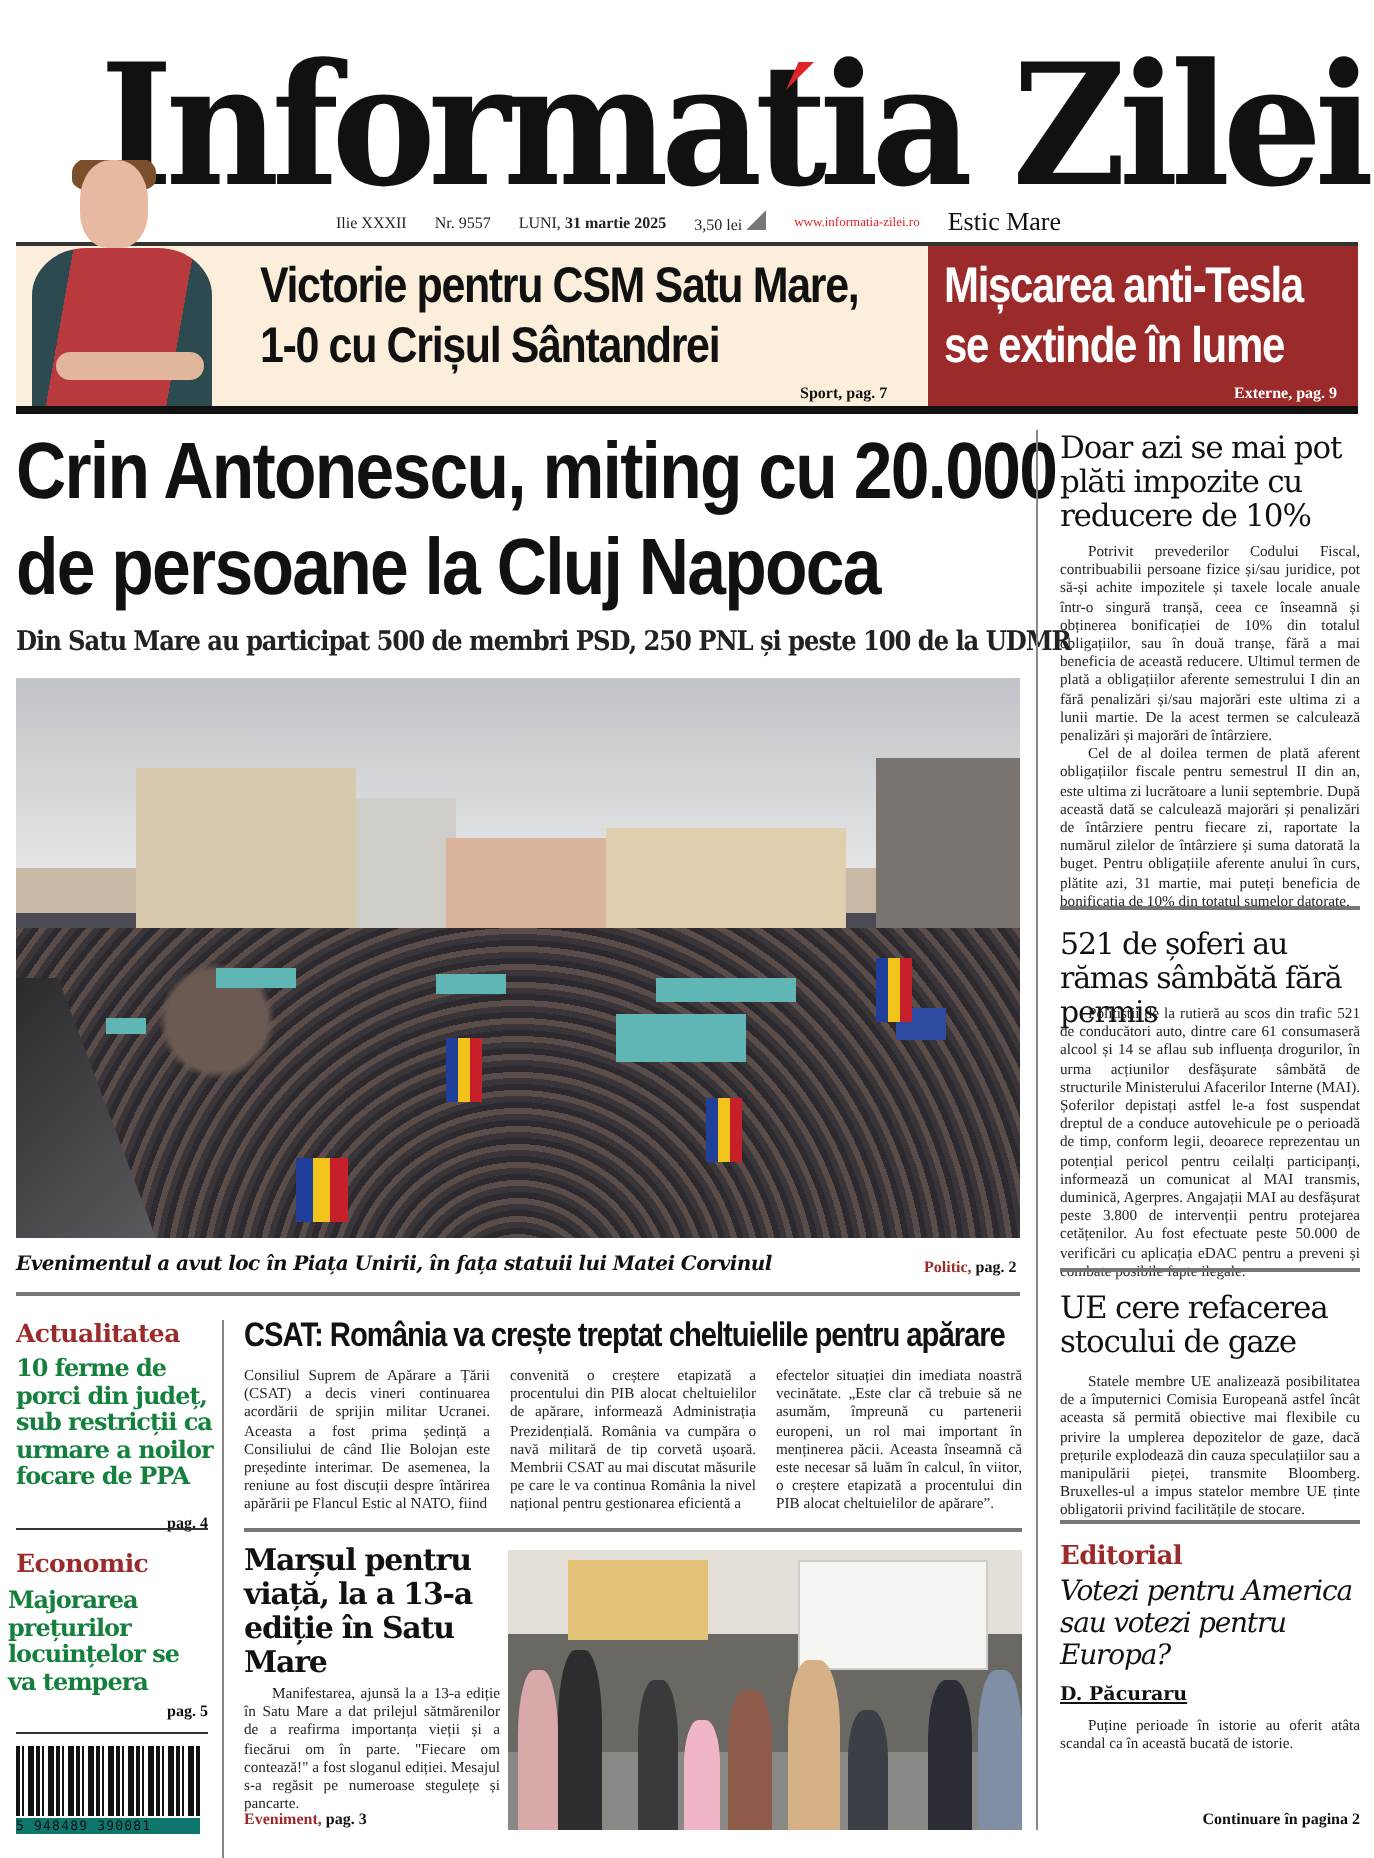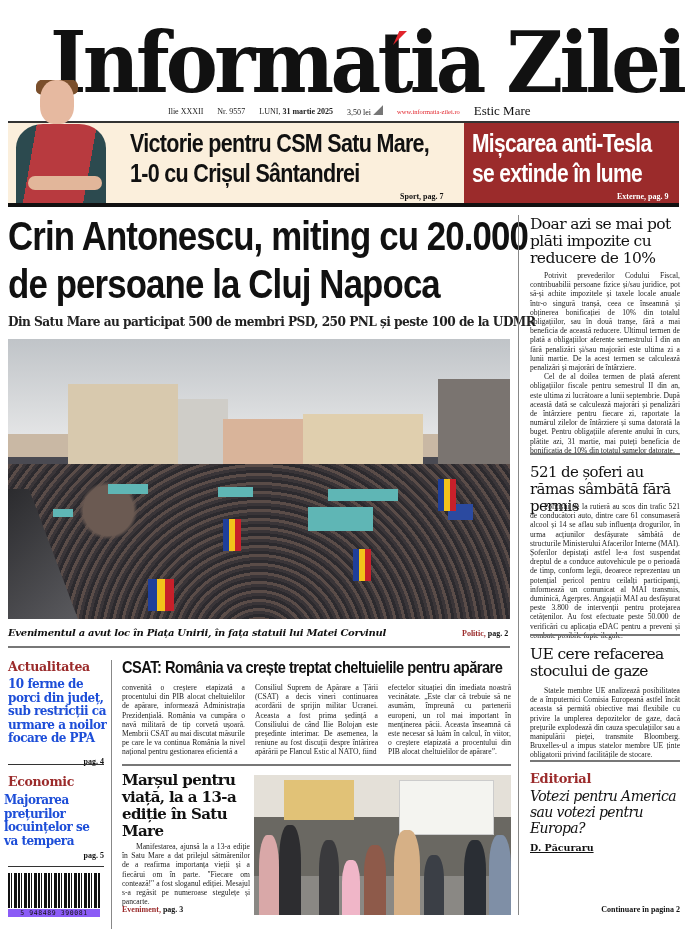--- a/index.html
+++ b/index.html
@@ -101,21 +101,21 @@
     line-height: 17px; letter-spacing: -0.6px; color: #111;
   }
   .side-body {
     font-family: "Liberation Serif", serif; font-size: 7.6px; line-height: 9.2px;
     text-align: justify; color: #222; text-indent: 14px;
   }
   .side-body p { margin: 0; }
 
   
   .sec-label { font-family: "DejaVu Serif", serif; font-weight: bold; font-size: 12.5px; color: #9b2b2b; letter-spacing: -0.3px; }
-  .box-h { font-family: "DejaVu Serif", serif; font-weight: bold; font-size: 12px; line-height: 13.5px; letter-spacing: -0.5px; color: #1d4ed8; }
+  .box-h { font-family: "DejaVu Serif", serif; font-weight: bold; font-size: 12px; line-height: 13.5px; letter-spacing: -0.5px; color: #15803d; }
   .pg-ref { font-size: 8px; font-weight: bold; text-align: right; }
 
   .csat-h {
     left: 122px; top: 658px; width: 400px;
     font-family: "Liberation Sans", sans-serif; font-weight: bold; font-size: 17px;
     letter-spacing: -0.6px; white-space: nowrap; transform: scaleX(0.86); transform-origin: left top;
   }
   .csat-cols { left: 122px; top: 683px; width: 389px; display: grid; grid-template-columns: 1fr 1fr 1fr; column-gap: 10px; }
   .csat-cols .side-body { text-indent: 0; }
 
@@ -127,21 +127,21 @@
     background: linear-gradient(#e4e0d8 0 30%, #6a6862 30% 72%, #8a8884 72%);
   }
   .mars-photo .bld { position: absolute; left: 30px; top: 5px; width: 70px; height: 40px; background: #e1c277; }
   .mars-photo .banner { position: absolute; left: 145px; top: 5px; width: 95px; height: 55px; background: #f4f4f0; border: 1px solid #ccc; }
   .mars-photo .person { position: absolute; bottom: 0; border-radius: 40% 40% 0 0; }
 
   .barcode {
     left: 8px; top: 873px; width: 92px; height: 35px;
     background: repeating-linear-gradient(90deg, #111 0 2px, #fff 2px 3px, #111 3px 4px, #fff 4px 6px, #111 6px 9px, #fff 9px 10px);
   }
-  .barcode-num { left: 8px; top: 909px; width: 92px; font-family: "DejaVu Sans Mono", monospace; font-size: 6.5px; letter-spacing: 0.6px; text-align: center; background: #8b5cf6; }
+  .barcode-num { left: 8px; top: 909px; width: 92px; font-family: "DejaVu Sans Mono", monospace; font-size: 6.5px; letter-spacing: 0.6px; background: #0f766e; }
 </style>
 </head>
 <body>
 
 <div class="abs masthead-title">Informatia Zilei</div>
 <div class="abs masthead-accent-tri"></div>
 <div class="abs info-row">
   <span>Ilie XXXII</span>
   <span>Nr. 9557</span>
   <span><span>LUNI,</span> <b>31 martie 2025</b></span>
@@ -219,39 +219,40 @@
 <div class="abs side-h" style="left:530px;top:646px;width:150px;">UE cere refacerea stocului de gaze</div>
 <div class="abs side-body" style="left:530px;top:686px;width:150px;">
   <p>Statele membre UE analizează posibilitatea de a împuternici Comisia Europeană astfel încât aceasta să permită obiective mai flexibile cu privire la umplerea depozitelor de gaze, dacă prețurile explodează din cauza speculațiilor sau a manipulării pieței, transmite Bloomberg. Bruxelles-ul a impus statelor membre UE ținte obligatorii privind facilitățile de stocare.</p>
 </div>
 <div class="abs rule" style="left:530px;top:760px;width:150px;"></div>
 
 <div class="abs sec-label" style="left:530px;top:771px;font-size:13px;">Editorial</div>
 <div class="abs side-h" style="left:530px;top:788px;width:150px;font-style:italic;font-size:14px;line-height:16px;">Votezi pentru America sau votezi pentru Europa?</div>
 <div class="abs" style="left:530px;top:842px;font-family:'DejaVu Serif',serif;font-weight:bold;font-size:9.5px;text-decoration:underline;">D. Păcuraru</div>
 <div class="abs side-body" style="left:530px;top:858px;width:150px;">
+  <p>Puține perioade în istorie au oferit atâta scandal ca în această bucată de istorie.</p>
 </div>
 <div class="abs pg-ref" style="left:560px;top:905px;width:120px;">Continuare în pagina 2</div>
 
 <div class="abs sec-label" style="left:8px;top:659px;">Actualitatea</div>
 <div class="abs box-h" style="left:8px;top:678px;width:102px;">10 ferme de porci din județ, sub restricții ca urmare a noilor focare de PPA</div>
 <div class="abs pg-ref" style="left:8px;top:757px;width:96px;">pag. 4</div>
 <div class="abs rule" style="left:8px;top:764px;width:96px;height:1px;background:#333;"></div>
 
 <div class="abs sec-label" style="left:8px;top:774px;">Economic</div>
 <div class="abs box-h" style="left:4px;top:794px;width:102px;">Majorarea prețurilor locuințelor se va tempera</div>
 <div class="abs pg-ref" style="left:8px;top:851px;width:96px;">pag. 5</div>
 <div class="abs rule" style="left:8px;top:866px;width:96px;height:1px;background:#333;"></div>
 <div class="abs barcode"></div>
 <div class="abs barcode-num">5 948489 390081</div>
 
 <div class="abs csat-h">CSAT: România va crește treptat cheltuielile pentru apărare</div>
 <div class="abs csat-cols">
+  <div class="side-body">Consiliul Suprem de Apărare a Țării (CSAT) a decis vineri continuarea acordării de sprijin militar Ucranei. Aceasta a fost prima ședință a Consiliului de când Ilie Bolojan este președinte interimar. De asemenea, la reniune au fost discuții despre întărirea apărării pe Flancul Estic al NATO, fiind</div>
   <div class="side-body">convenită o creștere etapizată a procentului din PIB alocat cheltuielilor de apărare, informează Administrația Prezidențială. România va cumpăra o navă militară de tip corvetă ușoară. Membrii CSAT au mai discutat măsurile pe care le va continua România la nivel național pentru gestionarea eficientă a</div>
-  <div class="side-body">Consiliul Suprem de Apărare a Țării (CSAT) a decis vineri continuarea acordării de sprijin militar Ucranei. Aceasta a fost prima ședință a Consiliului de când Ilie Bolojan este președinte interimar. De asemenea, la reniune au fost discuții despre întărirea apărării pe Flancul Estic al NATO, fiind</div>
   <div class="side-body">efectelor situației din imediata noastră vecinătate. „Este clar că trebuie să ne asumăm, împreună cu partenerii europeni, un rol mai important în menținerea păcii. Aceasta înseamnă că este necesar să luăm în calcul, în viitor, o creștere etapizată a procentului din PIB alocat cheltuielilor de apărare”.</div>
 </div>
 <div class="abs rule" style="left:122px;top:764px;width:389px;"></div>
 
 <div class="abs mars-h">Marșul pentru viață, la a 13-a ediție în Satu Mare</div>
 <div class="abs side-body mars-body">Manifestarea, ajunsă la a 13-a ediție în Satu Mare a dat prilejul sătmărenilor de a reafirma importanța vieții și a fiecărui om în parte. "Fiecare om contează!" a fost sloganul ediției. Mesajul s-a regăsit pe numeroase stegulețe și pancarte.</div>
 <div class="abs mars-ref"><span class="accent">Eveniment,</span> <span>pag. 3</span></div>
 <div class="abs mars-photo">
   <div class="bld"></div>
   <div class="banner"></div>

